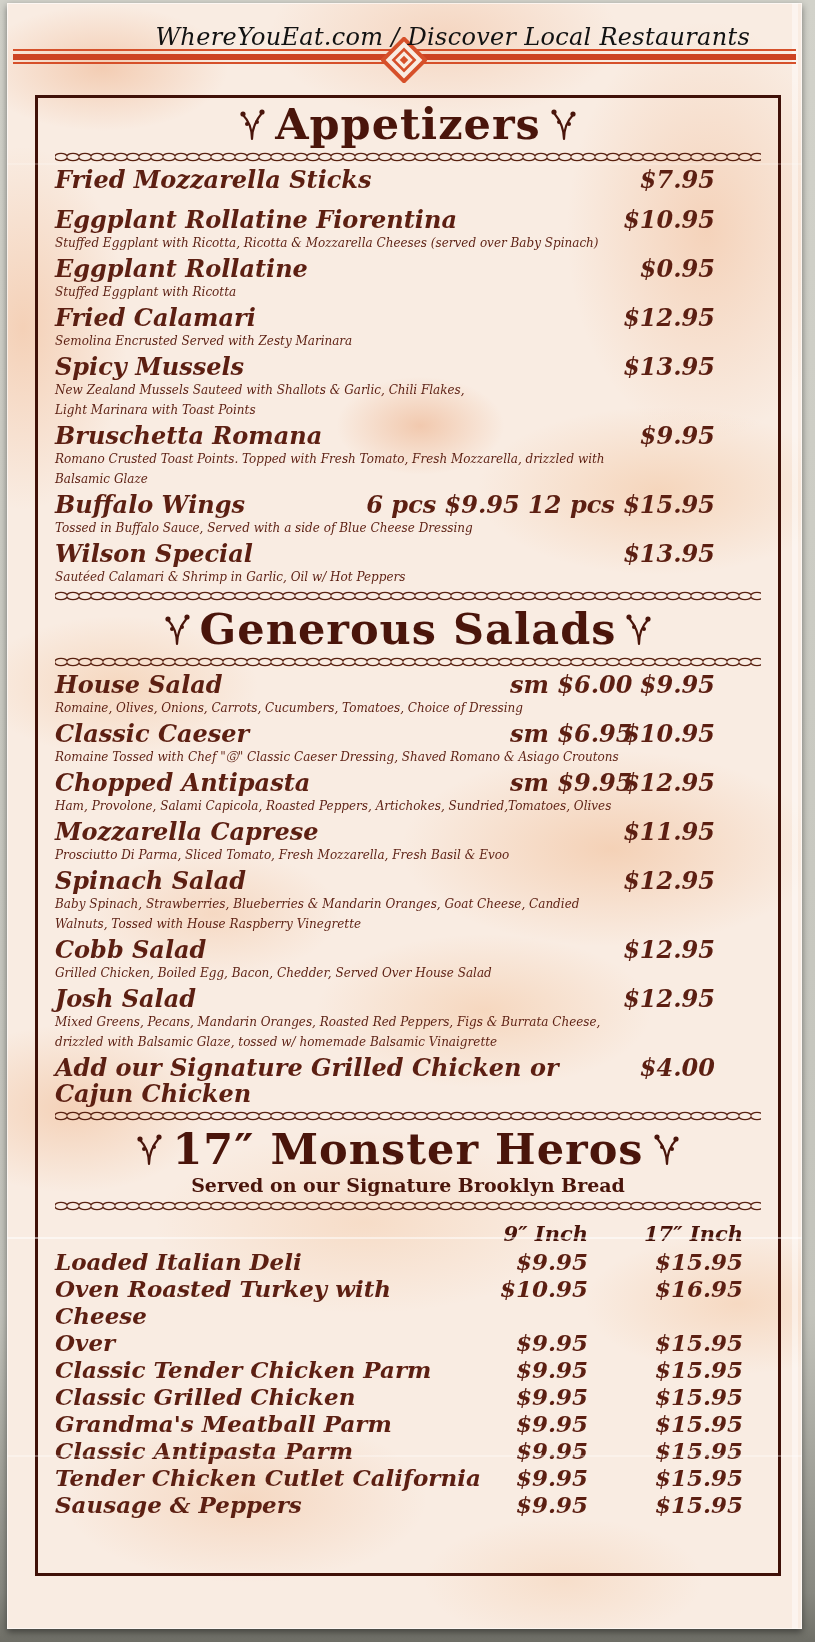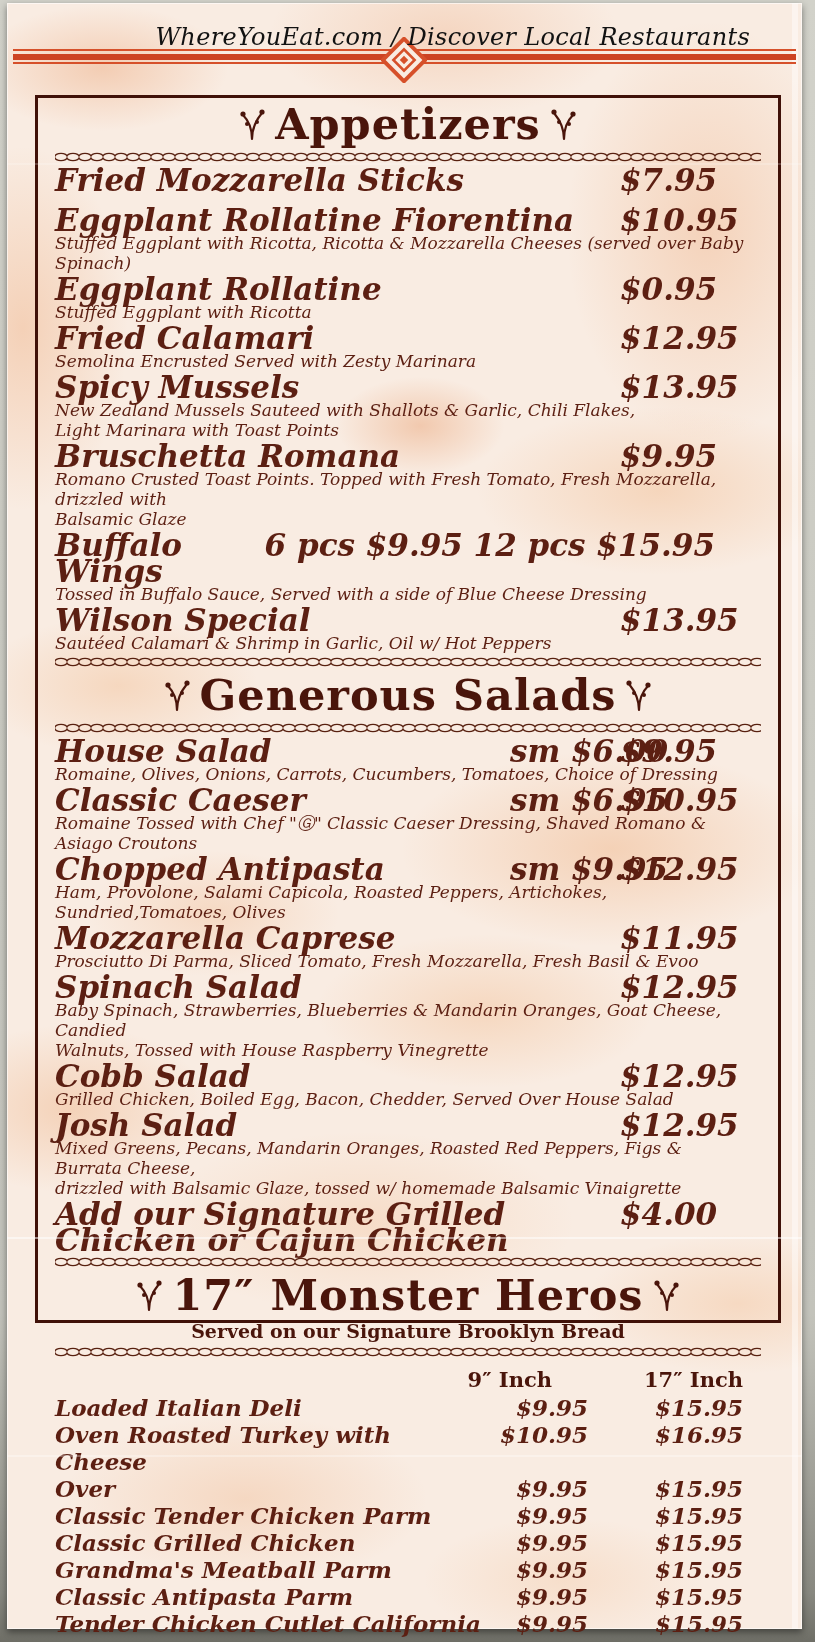--- a/index.html
+++ b/index.html
@@ -42,45 +42,45 @@
       transparent 0,transparent 1px,
       #d6502a 1px,#d6502a 3px,
       transparent 3px,transparent 6px,
       #cd4322 6px,#cd4322 12px,
       transparent 12px,transparent 14px,
       #d6502a 14px,#d6502a 16px);
   }
   .diamond{position:absolute;top:34px;left:374px;z-index:4;}
 
   .menubox{
-    position:absolute;left:28px;top:92px;width:746px;height:1228px;
+    position:absolute;left:28px;top:92px;width:746px;height:1481px;
     border:3px solid #401108;box-sizing:border-box;padding:2px 17px 0 17px;z-index:1;
   }
   .sec-title{
     display:flex;align-items:center;justify-content:center;gap:10px;
     color:#4a150b;font-weight:bold;font-size:43px;line-height:48px;letter-spacing:1px;
   }
   .rope{height:12px;margin:3px 0 3px 0;}
   .rope svg{display:block;}
   .items{margin-top:4px;}
   .mi{margin-bottom:3px;color:#5c1f12;}
   .mi .row{display:flex;align-items:baseline;padding-right:46px;
-    font-weight:bold;font-style:italic;font-size:31px;line-height:26px;}
+    font-weight:bold;font-style:italic;font-size:24px;line-height:26px;}
   .mi .nm{flex:1;}
   .mi .pr{width:95px;text-align:right;white-space:nowrap;}
   .mi .prw{text-align:right;white-space:nowrap;}
   .mi .smp{width:110px;text-align:center;white-space:nowrap;}
-  .mi .desc{font-style:italic;font-size:17px;line-height:20px;padding-right:8px;
+  .mi .desc{font-style:italic;font-size:12px;line-height:20px;padding-right:8px;
     white-space:pre-line;font-weight:normal;}
   .mi.nodesc{margin-bottom:14px;}
   .mi.addon{margin-bottom:2px;}
   .sub{ text-align:center;color:#4a150b;font-weight:bold;
     font-size:19px;line-height:24px;}
-  .hero-head{display:flex;padding-right:18px;color:#4a150b;font-weight:bold;
-    font-size:21px;line-height:28px;margin-top:8px;gap:36px;}
+  .hero-head{display:flex;padding-right:18px;color:#4a150b;font-weight:bold;font-style:italic;
+    font-size:21px;line-height:28px;margin-top:8px;}
   .hrow{display:flex;padding-right:18px;color:#5c1f12;font-weight:bold;font-style:italic;
     font-size:23px;line-height:27px;}
   .hnm{flex:1;}
   .c9{width:105px;text-align:right;white-space:nowrap;}
   .c17{width:155px;text-align:right;white-space:nowrap;}
   .sprig{flex:0 0 auto;}
   .sprig.r{transform:scaleX(-1);}
 </style>
 </head>
 <body>

